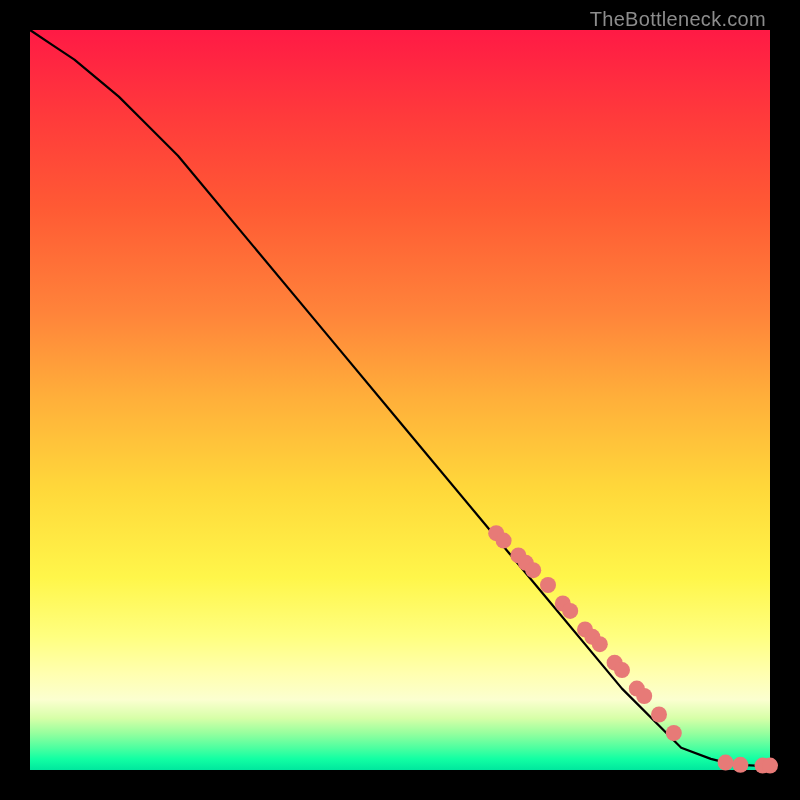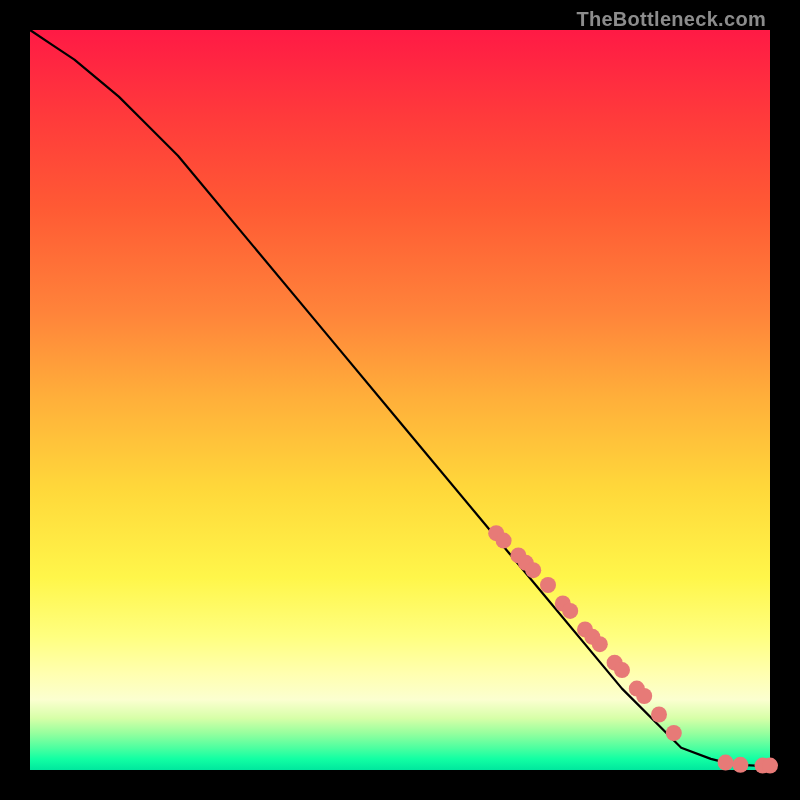--- a/index.html
+++ b/index.html
@@ -36,21 +36,21 @@
       #12ffa3 98.5%,
       #00e79e 100%
     );
   }
   .attribution {
     position: absolute;
     top: 8px;
     right: 34px;
     color: #8c8c8c;
     font-size: 20px;
-    font-weight: 700;
+    font-weight: 400;
     letter-spacing: 0.3px;
     text-align: right;
   }
   svg.overlay {
     position: absolute;
     left: 0;
     top: 0;
     width: 740px;
     height: 740px;
     overflow: visible;

